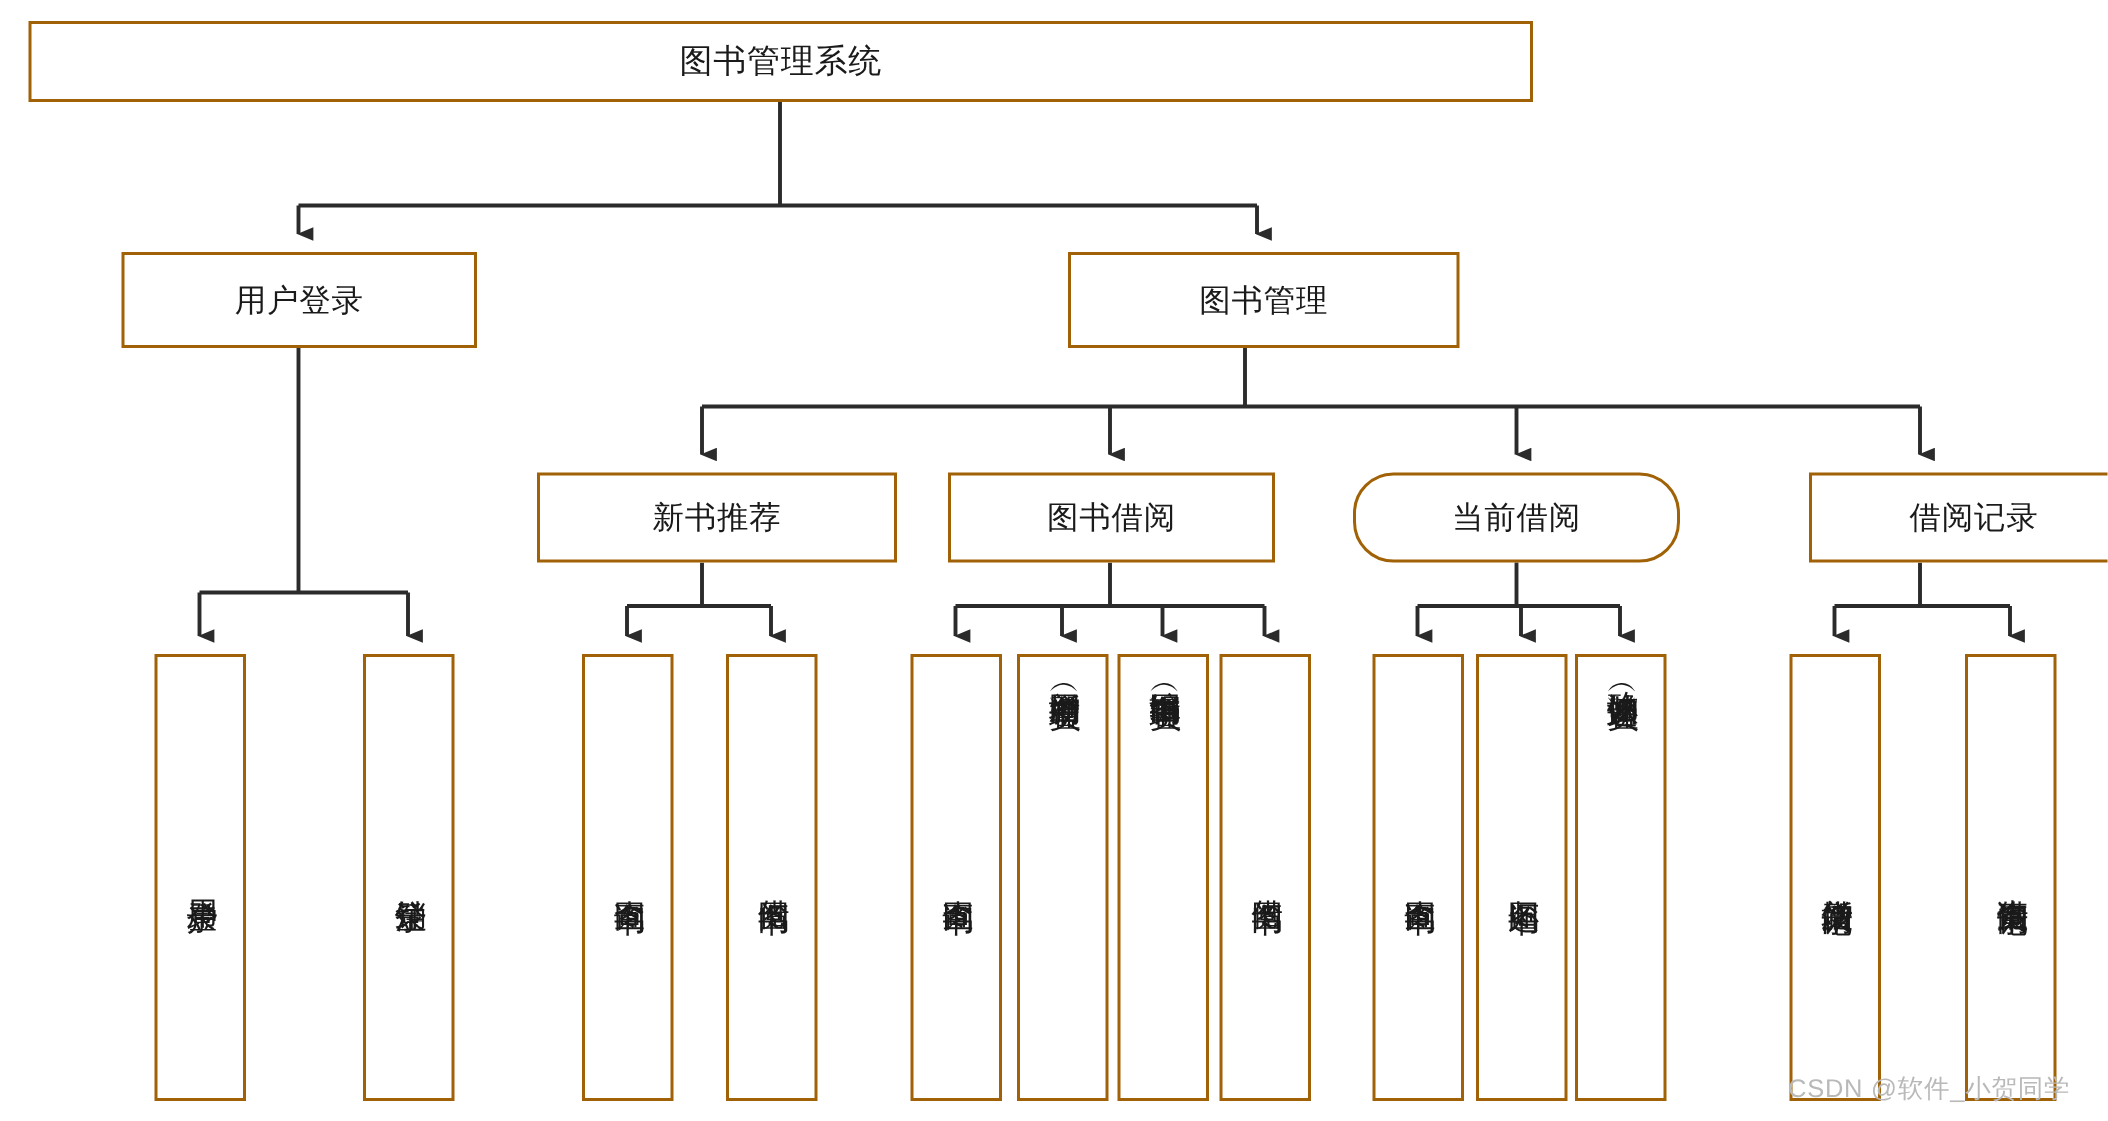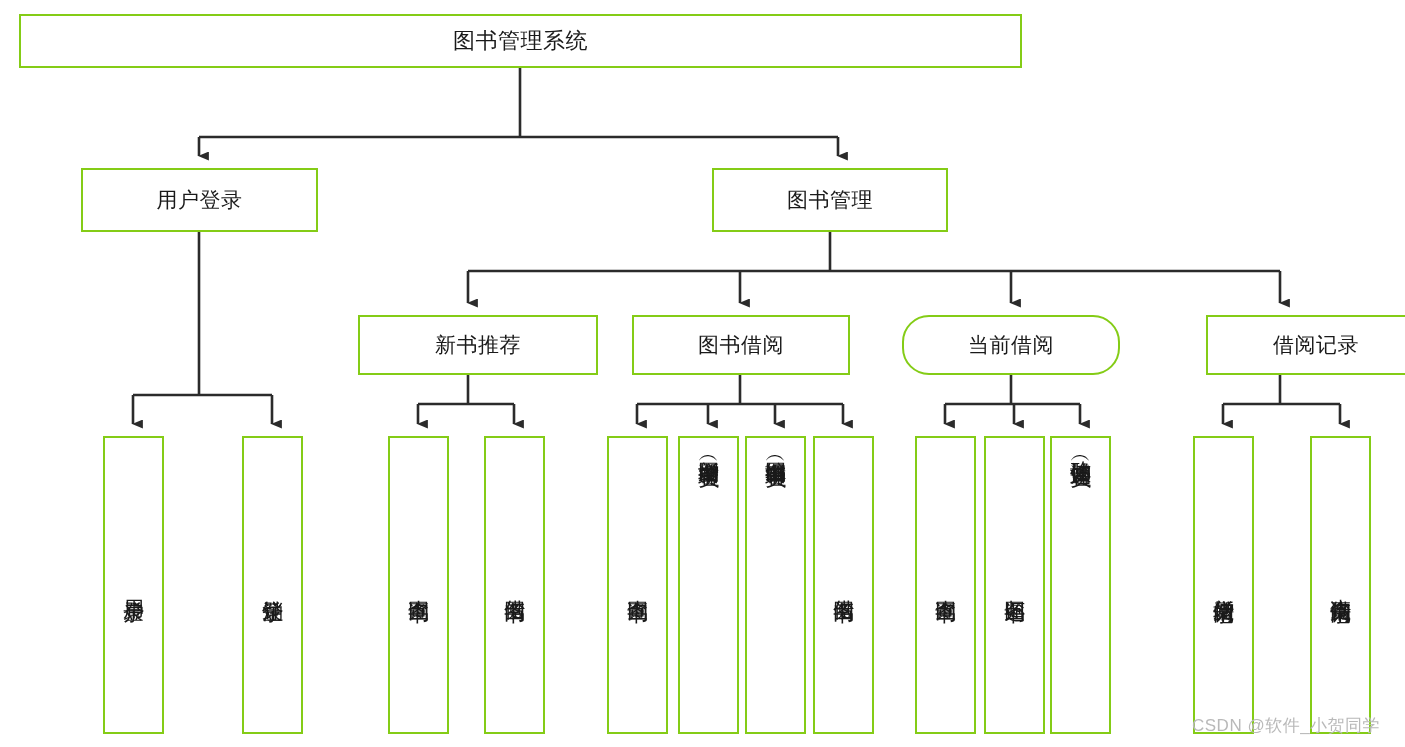--- a/index.html
+++ b/index.html
@@ -24,21 +24,21 @@
     left: 0;
     top: 0;
     width: 1405px;
     height: 747px;
     pointer-events: none;
   }
   .node {
     position: absolute;
     box-sizing: border-box;
     background: #ffffff;
-    border: 2px solid #84cc16;
+    border: 2px solid #a16207;
     display: flex;
     align-items: center;
     justify-content: center;
     color: #1a1a1a;
   }
   .node-h {
     font-size: 21px;
     letter-spacing: 0.5px;
     white-space: nowrap;
   }
@@ -127,21 +127,21 @@
     </g>
   </svg>
 
   <div class="node node-h node-root" style="left:19px; top:14px; width:1003px; height:54px;">
     <span class="node-label">图书管理系统</span>
   </div>
 
   <div class="node node-h" style="left:81px; top:168px; width:237px; height:64px;">
     <span class="node-label">用户登录</span>
   </div>
-  <div class="node node-h" style="left:712px; top:168px; width:236px; height:64px;">
+  <div class="node node-h" style="left:712px; top:168px; width:261px; height:64px;">
     <span class="node-label">图书管理</span>
   </div>
 
   <div class="node node-h" style="left:358px; top:315px; width:240px; height:60px;">
     <span class="node-label">新书推荐</span>
   </div>
   <div class="node node-h" style="left:632px; top:315px; width:218px; height:60px;text-align:center;">
     <span class="node-label">图书借阅</span>
   </div>
   <div class="node node-h" style="left:902px; top:315px; width:218px; height:60px;border-radius:27px;">

